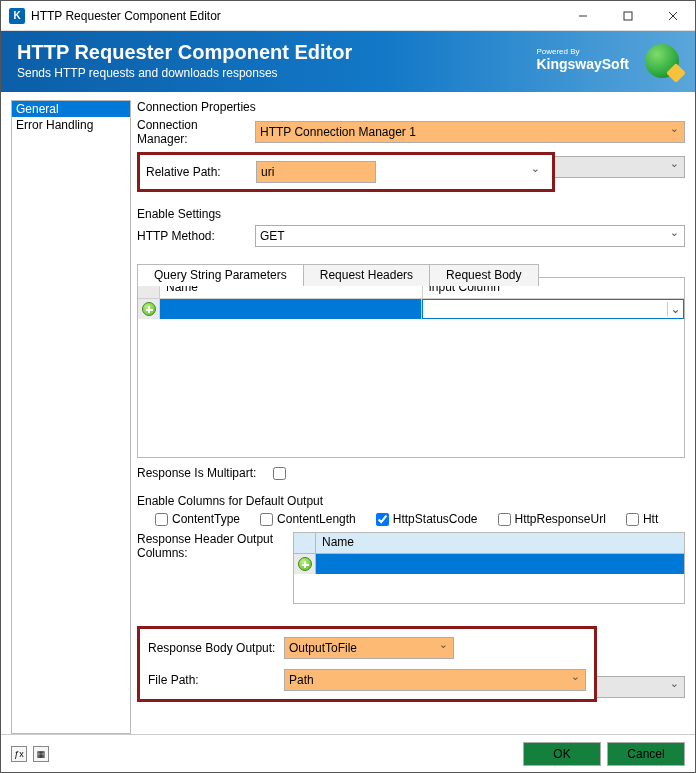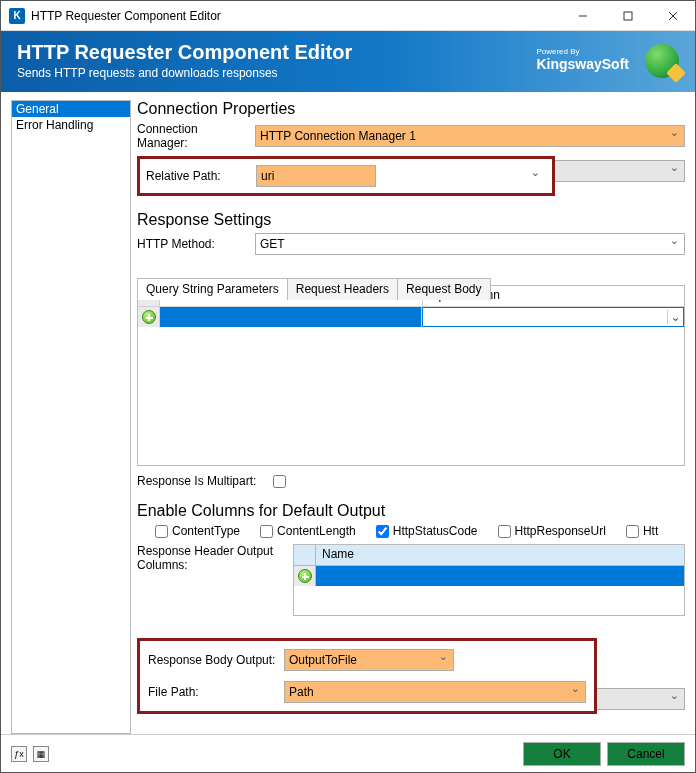--- a/index.html
+++ b/index.html
@@ -30,29 +30,29 @@
 .sidebar-item.selected { background: #0078d7; color: #fff; }
 
 .main { flex: 1; display: flex; flex-direction: column; gap: 8px; overflow:hidden;}
 
 label.lab { display: inline-block; }
 select, input[type=text] { border: 1px solid #adadad; background: #e6e6e6; height: 22px; padding: 0 4px; }
 select { appearance: none; -webkit-appearance:none; background: #fdba74; padding-right: 18px; position: relative; }
 .sel-wrap { position: relative; display:inline-block; width:100%; }
 .sel-wrap::after { content:"⌄"; position:absolute; right:6px; top:1px; pointer-events:none; color:#555; font-size:11px;}
 
-.group-title { font-size: 16px; margin-bottom: 4px; }
+.group-title { font-size: 12px; margin-bottom: 4px; }
 .row { display: flex; align-items: center; gap: 6px; }
 .row-label { width: 112px; }
 
 .highlight-box { border: 3px solid #8a1a1a; }
 
 
 .tabs { display: flex; border-bottom: 1px solid #b9b9b9; }
-.tab { padding: 3px 8px; border: 1px solid #b9b9b9; border-bottom: none; margin-right: -1px; background: #fff; position: relative; top: 15px; }
+.tab { padding: 3px 16px; border: 1px solid #b9b9b9; border-bottom: none; margin-right: -1px; background: #fff; position: relative; top: 9px; }
 .tab.active { background: #fff; border-bottom: 1px solid #fff; }
 .tab.inactive { background: #f4f4f4; }
 
 .grid-container { border: 1px solid #b9b9b9; border-top:none; height: 180px; }
 .grid-head { display: flex; background: #fff; border-bottom: 1px solid #d0d0d0; }
 .grid-head .rowhdr { width: 22px; background: #eaeaea; border-right: 1px solid #d0d0d0; height: 20px;}
 .grid-head .col { flex:1; padding: 2px 6px; border-right: 1px solid #d0d0d0; background:#fff;}
 .grid-row { display: flex; height: 20px; }
 .grid-row .rowhdr { width: 22px; background: #eaeaea; border-right:1px solid #d0d0d0; display:flex; align-items:center; justify-content:center;}
 .add-icon { width:14px; height:14px; border-radius:50%; background: radial-gradient(circle at 35% 30%, #b7f07a, #5fb82a); position:relative; border:1px solid #3a8a17;}
@@ -139,21 +139,21 @@
         <div class="sel-wrap" style="flex:1;">
           <select style="width:120px"><option>uri</option></select>
         </div>
       </div>
       <div style="position:relative; margin-top:-36px; margin-left:418px; pointer-events:none;">
         <div class="sel-wrap" style="width:100%;"><div style="height:22px;border:1px solid #adadad;background:#e6e6e6;border-left:none;"></div></div>
       </div>
     </div>
 
     <div style="margin-top:18px;">
-      <div class="group-title">Response Settings</div>
+      <div class="group-title">Enable Settings</div>
       <div class="row" style="margin-top:4px;">
         <label class="lab row-label">HTTP Method:</label>
         <div class="sel-wrap" style="flex:1;">
           <select style="width:100%;background:#fff;"><option>GET</option></select>
         </div>
       </div>
 
       <div class="tabs" style="margin-top:8px;">
         <div class="tab active">Query String Parameters</div>
         <div class="tab inactive">Request Headers</div>

